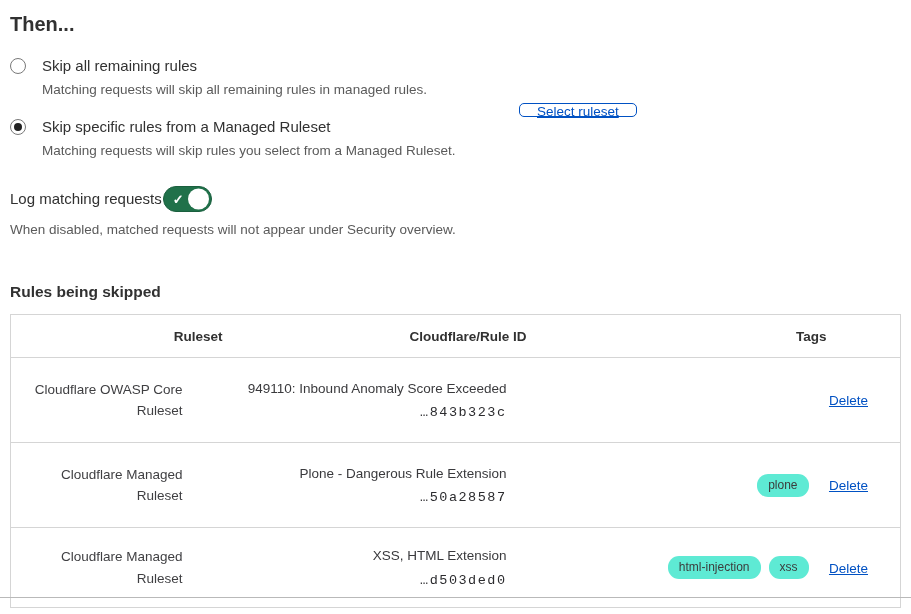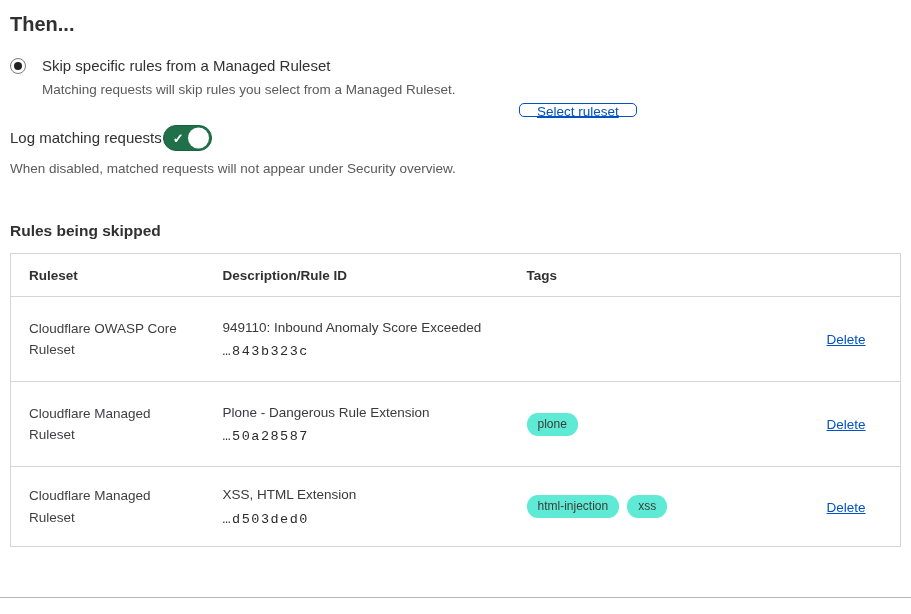--- a/index.html
+++ b/index.html
@@ -60,21 +60,21 @@
   }
   .toggle-desc { font-size: 13.5px; color: #5a5a5a; margin-top: 9px; line-height: 1.35; }
 
   
   .table-heading { font-size: 15.5px; font-weight: 700; color: #313131; margin-top: 44px; }
   table.rules {
     margin-top: 13px; width: 890px;
     border-collapse: collapse; table-layout: fixed;
     border: 1px solid #d5d5d5; background: #fff;
   }
-  table.rules th, table.rules td { vertical-align: middle; text-align: left; }
+  table.rules th, table.rules td { vertical-align: middle; text-align: right; }
   thead th {
     font-size: 13.5px; font-weight: 700; color: #313131;
     height: 43px; border-bottom: 1px solid #d5d5d5;
   }
   th.c-ruleset, td.c-ruleset { padding-left: 18px; }
   tbody tr { border-bottom: 1px solid #d5d5d5; }
   tbody tr:last-child { border-bottom: none; }
   tbody tr { height: 85px; }
   tbody tr:last-child { height: 80px; }
   td.c-ruleset { font-size: 13.5px; color: #3f3f42; line-height: 1.6; padding-right: 40px; }
@@ -101,20 +101,27 @@
 </style>
 </head>
 <body>
 
 <div class="page">
 
   <h2 class="then-heading">Then...</h2>
 
   <div class="radio-group">
     <div class="radio-item">
+      <span class="radio-circle"></span>
+      <span class="radio-text">
+        <span class="radio-label">Skip all remaining rules</span>
+        <span class="radio-desc">Matching requests will skip all remaining rules in managed rules.</span>
+      </span>
+    </div>
+    <div class="radio-item">
       <span class="radio-circle selected"></span>
       <span class="radio-text">
         <span class="radio-label">Skip specific rules from a Managed Ruleset</span>
         <span class="radio-desc">Matching requests will skip rules you select from a Managed Ruleset.</span>
       </span>
     </div>
   </div>
 
   <button class="select-ruleset-btn">Select ruleset</button>
 
@@ -132,21 +139,21 @@
   <table class="rules">
     <colgroup>
       <col style="width:212px">
         <col style="width:304px">
         <col style="width:300px">
         <col style="width:74px">
     </colgroup>
     <thead>
       <tr>
         <th class="c-ruleset">Ruleset</th>
-        <th class="c-desc">Description/Rule ID</th>
+        <th class="c-desc">Cloudflare/Rule ID</th>
         <th class="c-tags">Tags</th>
         <th class="c-action"></th>
       </tr>
     </thead>
     <tbody id="rows-body">
     <tr>
       <td class="c-ruleset">Cloudflare OWASP Core Ruleset</td>
       <td class="c-desc">
         <div class="desc-line">949110: Inbound Anomaly Score Exceeded</div>
         <div class="id-line">…843b323c</div>

